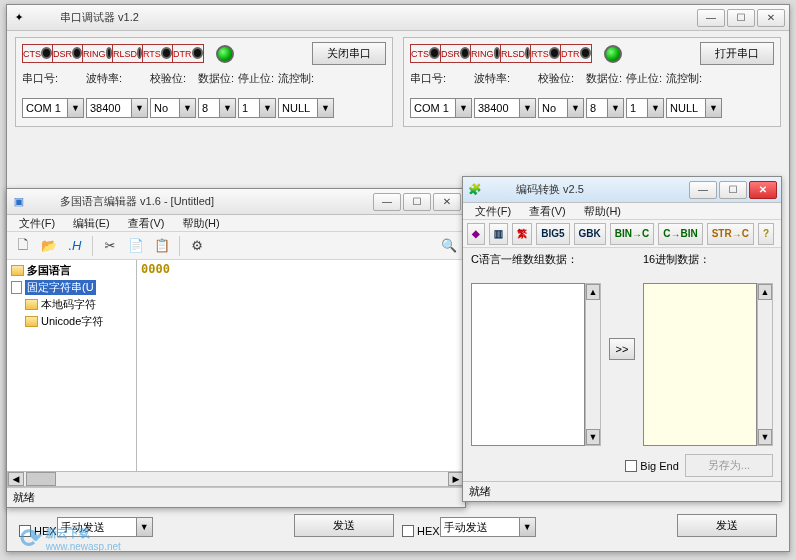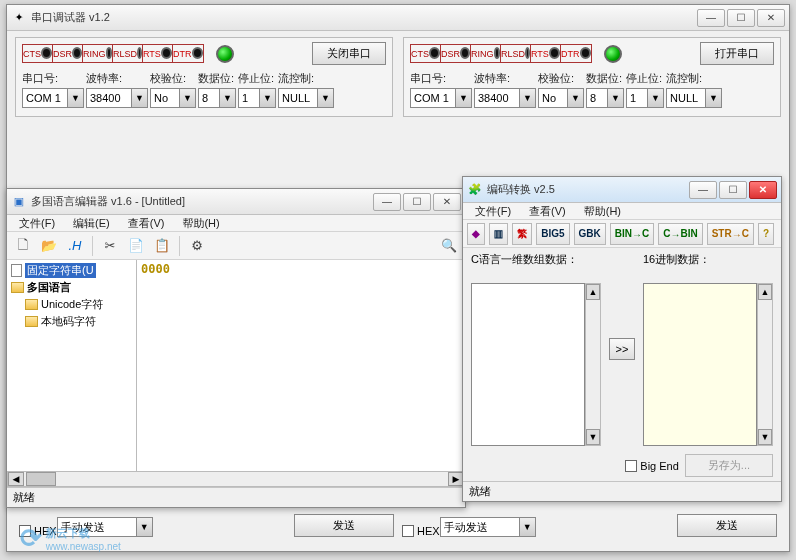--- a/index.html
+++ b/index.html
@@ -1,21 +1,21 @@
 <!DOCTYPE html>
 <html><head>
 <meta charset="utf-8">
 <style>
 * { box-sizing: border-box; margin: 0; padding: 0; font-family: "Microsoft YaHei", "SimSun", sans-serif; font-size: 11px; }
 body { background: #dcdcdc; width: 796px; height: 560px; position: relative; overflow: hidden; }
 
 .window { position: absolute; background: #f0f0f0; border: 1px solid #8a8a8a; box-shadow: 0 2px 6px rgba(0,0,0,0.3); display: flex; flex-direction: column; }
 .titlebar { height: 26px; background: linear-gradient(#fafafa, #e5e5e5); border-bottom: 1px solid #c0c0c0; display: flex; align-items: center; padding: 0 4px; }
 .titlebar .icon-slot { width: 16px; height: 16px; display: inline-flex; align-items: center; justify-content: center; margin-right: 4px; }
-.titlebar .title-text { flex: 1; color: #333; }
+.titlebar .title-text { flex: 1; color: #333; margin-left: 29px; }
 .winbtns { display: flex; gap: 2px; }
 .winbtn { width: 28px; height: 18px; border: 1px solid #aaa; background: linear-gradient(#fdfdfd,#e6e6e6); border-radius: 2px; display: flex; align-items: center; justify-content: center; font-size: 10px; color: #444; }
 .winbtn.close { background: linear-gradient(#f77, #d33); border-color: #a22; color: #fff; font-weight: bold; }
 .winbtn.close-plain { }
 .menubar { height: 17px; display: flex; align-items: center; padding: 0 4px; gap: 2px; background: #f4f4f4; border-bottom: 1px solid #d4d4d4; }
 .menuitem { padding: 2px 8px; color: #222; }
 .toolbar { height: 28px; display: flex; align-items: center; padding: 2px 4px; gap: 2px; background: #f4f4f4; border-bottom: 1px solid #d4d4d4; }
 .tbtn { width: 24px; height: 22px; border: 1px solid transparent; display: flex; align-items: center; justify-content: center; font-size: 13px; color: #444; }
 .tsep { width: 1px; height: 20px; background: #ccc; margin: 0 3px; }
 
@@ -25,21 +25,21 @@
 .indicator-row { display: flex; align-items: center; gap: 4px; }
 .ind-group { display: flex; border: 1px solid #a33; }
 .ind { width: 30px; display:flex; flex-direction:row; align-items:center; border-right:1px solid #a33; }
 .ind:last-child{ border-right:0;}
 .ind-label { font-size: 9px; color:#a00; padding: 1px 0 0 0;}
 .ind-label.red{ color:#c00;}
 .led { width: 12px; height: 12px; border: 2px solid #666; border-radius: 50%; background:#111; margin-bottom: 3px; margin-top:2px;}
 .big-led { width: 18px; height: 18px; border: 2px solid #666; border-radius:50%; background: radial-gradient(circle at 35% 35%, #7f7, #0a0 60%, #050); margin-left: 8px;}
 .serial-btn { margin-left: auto; border: 1px solid #888; background: linear-gradient(#fafafa,#ddd); padding: 3px 14px; }
 .params-row { display:flex; margin-top: 6px; gap: 2px;}
-.param { display:flex; flex-direction:column; }
+.param { display:flex; flex-direction:column;gap:10px; }
 .param-label { font-size:11px; color:#222; margin-bottom:2px; white-space: nowrap;}
 .combo { display:flex; }
 .combo input { border:1px solid #888; height: 20px; padding: 0 3px; background:#fff;}
 .combo .arrow { width: 16px; height: 20px; border:1px solid #888; border-left:0; background: linear-gradient(#eee,#ccc); display:flex; align-items:center; justify-content:center; font-size:9px;}
 
 .bottom-row { position:absolute; bottom: 14px; left: 12px; right: 12px; display:flex; align-items:center; gap:8px; }
 .bottom-row .half { display:flex; align-items:flex-end; flex:1; }
 .checkbox { display:flex; align-items:center; gap:3px; }
 .checkbox .box { width:12px; height:12px; border:1px solid #666; background:#fff;}
 .btn { border:1px solid #888; background:linear-gradient(#fafafa,#ddd); padding: 3px 18px;}
@@ -297,35 +297,35 @@
     <div class="tsep"></div>
     <div class="tbtn">✂</div>
     <div class="tbtn">📄</div>
     <div class="tbtn">📋</div>
     <div class="tsep"></div>
     <div class="tbtn">⚙</div>
     <div class="tbtn" style="margin-left:auto;">🔍</div>
   </div>
   <div class="editor-body">
     <div class="tree">
+      <div class="tree-item root">
+          <span class="folder"></span>
+          <span class="text">多国语言</span>
+        </div>
       <div class="tree-item selected">
           <span class="page"></span>
           <span class="text">固定字符串(U</span>
         </div>
-      <div class="tree-item root">
+      <div class="tree-item indent">
           <span class="folder"></span>
-          <span class="text">多国语言</span>
+          <span class="text">本地码字符</span>
         </div>
       <div class="tree-item indent">
           <span class="folder"></span>
           <span class="text">Unicode字符</span>
-        </div>
-      <div class="tree-item indent">
-          <span class="folder"></span>
-          <span class="text">本地码字符</span>
         </div>
     </div>
     <div class="hexarea">
       <span class="hexdigits">0000</span>
     </div>
   </div>
   <div class="scroll-h">
     <div class="sbtn">◀</div>
     <div class="thumb"></div>
     <div style="flex:1"></div>

